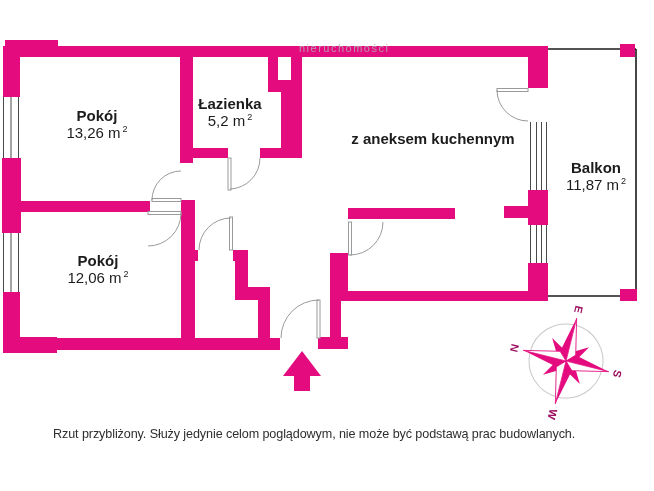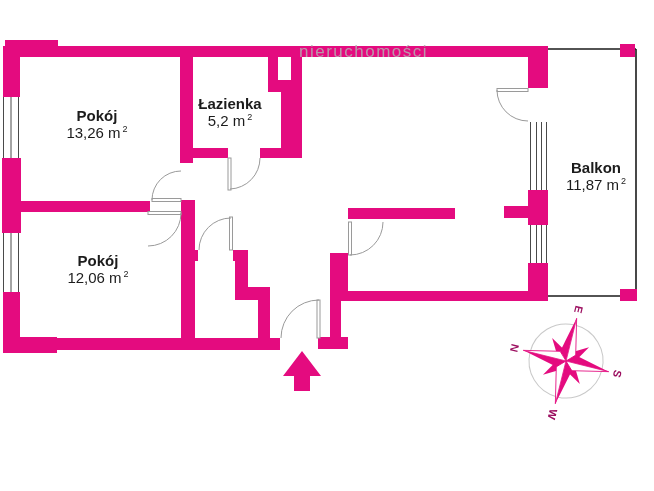--- a/index.html
+++ b/index.html
@@ -9,21 +9,21 @@
   .w{fill:var(--wall);}
   .win{fill:#ffffff;}
   .wl{stroke:var(--window-line);stroke-width:1;}
   .dl{stroke:var(--door-line);stroke-width:1;fill:#ffffff;}
   .da{stroke:var(--door-line);stroke-width:1;fill:none;}
   .bl{stroke:var(--balcony-line);stroke-width:1.6;fill:none;}
   .room-label{position:absolute;transform:translateX(-50%);text-align:center;white-space:nowrap;line-height:1.15;}
   .room-name{font-weight:bold;font-size:15px;}
   .room-area{font-size:15px;}
   .room-area sup{font-size:9px;margin-left:2px;}
-  .watermark{position:absolute;left:299px;top:42px;font-size:17px;letter-spacing:1.5px;
+  .watermark{position:absolute;left:299px;top:42px;font-size:11px;letter-spacing:1.5px;
              color:var(--watermark);opacity:.85;z-index:5;}
   .disclaimer{position:absolute;left:53px;top:427px;font-size:12.6px;letter-spacing:-0.1px;color:#2e2e2e;}
   .compass-letter{font-size:11px;font-weight:bold;fill:var(--compass-letter);}
 </style>
 </head>
 <body>
 
 <div class="stage">
 
   <svg class="plan-svg" width="654" height="491" viewBox="0 0 654 491">
@@ -152,27 +152,29 @@
 
   <div class="room-label" style="left:230px;top:95px">
     <div class="room-name">Łazienka</div>
     <div class="room-area"><span>5,2</span>&nbsp;<span>m</span><sup>2</sup></div>
   </div>
 
   <div class="room-label" style="left:293px;top:169px">
   </div>
 
   <div class="room-label" style="left:433px;top:130px">
+    <div class="room-name">z aneksem kuchennym</div>
   </div>
 
   <div class="room-label" style="left:596px;top:159px">
     <div class="room-name">Balkon</div>
     <div class="room-area"><span>11,87</span>&nbsp;<span>m</span><sup>2</sup></div>
   </div>
 
   <div class="room-label" style="left:98px;top:252px">
     <div class="room-name">Pokój</div>
     <div class="room-area"><span>12,06</span>&nbsp;<span>m</span><sup>2</sup></div>
   </div>
 
 
+  <div class="disclaimer">Rzut przybliżony. Służy jedynie celom poglądowym, nie może być podstawą prac budowlanych.</div>
 
 </div>
 
 </body></html>

